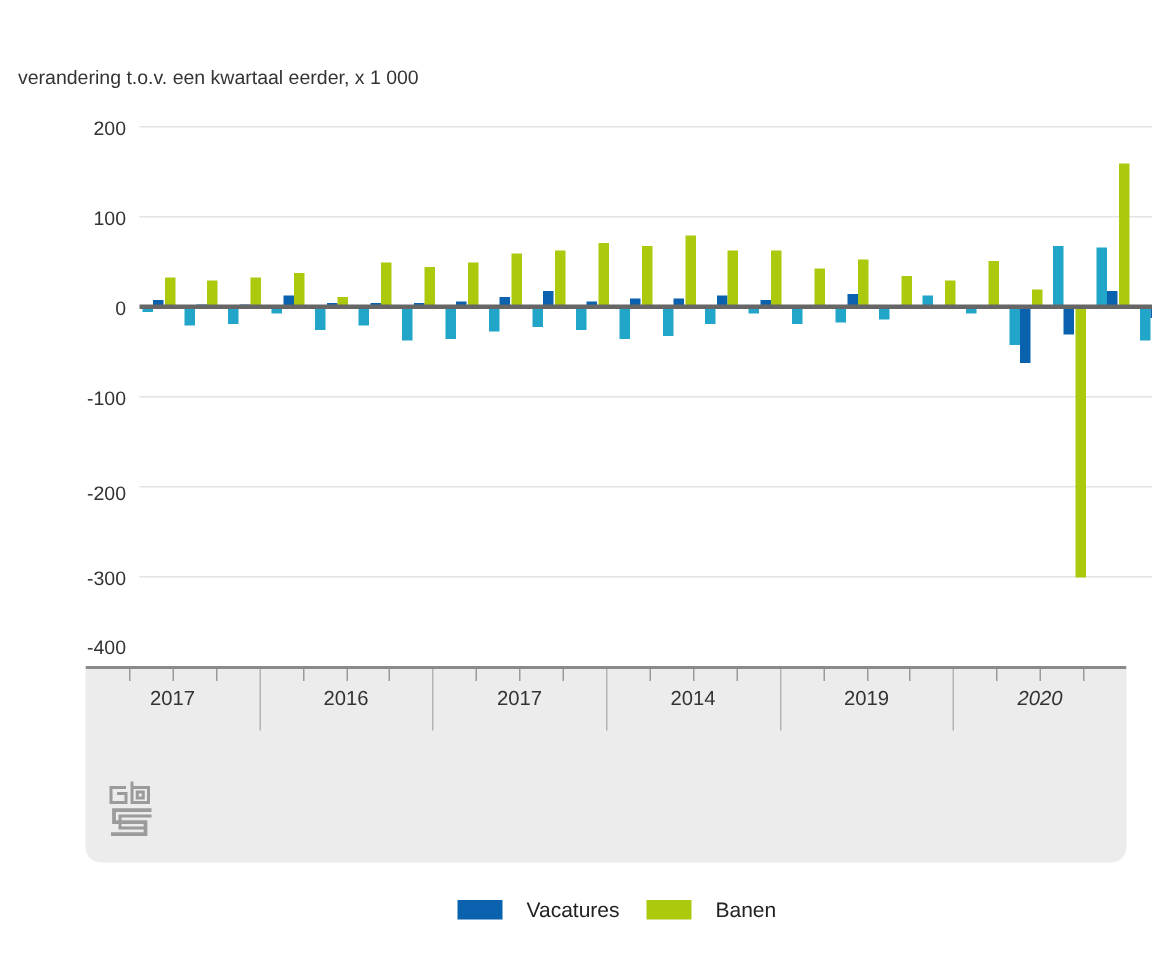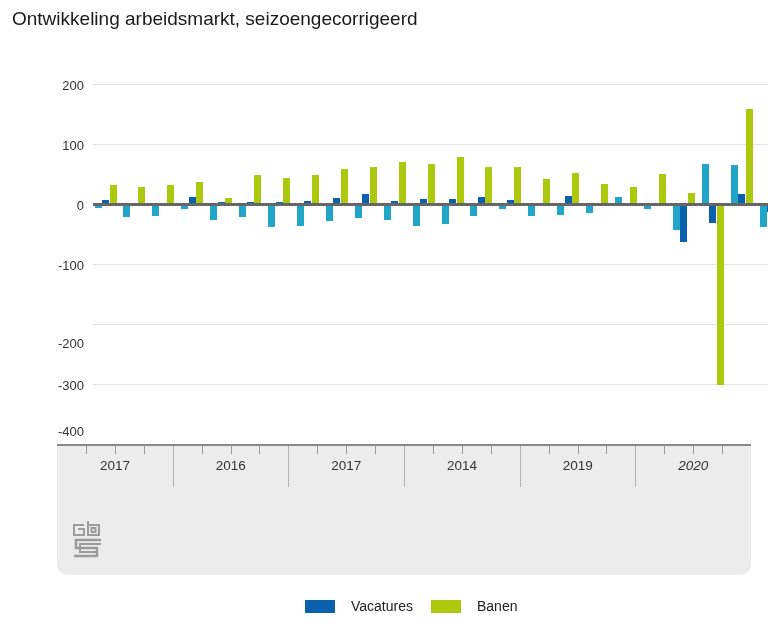--- a/index.html
+++ b/index.html
@@ -24,32 +24,32 @@
   .cbs-logo{position:absolute;left:14px;bottom:14px;}
   .legend{position:absolute;left:59px;top:598px;width:700px;height:22px;}
   .legend-item{position:absolute;top:0;display:flex;align-items:center;cursor:default;}
   .swatch{display:inline-block;width:30px;height:13px;margin-right:16px;}
   .legend-label{font-size:14px;color:#222;}
 </style>
 </head>
 <body>
 
 <div class="frame">
-  <h1 class="chart-title">Ontwikkeling arbeidsmarkt, seizoengecorrigeerd</h1>
+  <div class="chart-subtitle">verandering t.o.v. een kwartaal eerder, x 1 000</div>
 
   <div id="plot">
       <div class="gridline" style="left: 57px; width: 694px; top: 84px; background: rgb(227, 227, 227);"></div>
       <div class="ylabel" style="top: 77.5px;">200</div>
       <div class="gridline" style="left: 57px; width: 694px; top: 144px; background: rgb(227, 227, 227);"></div>
       <div class="ylabel" style="top: 137.5px;">100</div>
       <div class="ylabel" style="top: 197.5px;">0</div>
       <div class="gridline" style="left: 57px; width: 694px; top: 264px; background: rgb(227, 227, 227);"></div>
       <div class="ylabel" style="top: 257.5px;">-100</div>
       <div class="gridline" style="left: 57px; width: 694px; top: 324px; background: rgb(227, 227, 227);"></div>
-      <div class="ylabel" style="top: 336px;">-200</div>
+      <div class="ylabel" style="top: 321px;">-200</div>
       <div class="gridline" style="left: 57px; width: 694px; top: 384px; background: rgb(227, 227, 227);"></div>
       <div class="ylabel" style="top: 377.5px;">-300</div>
       <div class="ylabel" style="top: 424px;">-400</div>
       <div class="bar" style="left: 58.5px; width: 7px; top: 204.5px; height: 3px; background: rgb(33, 165, 201);"></div>
       <div class="bar" style="left: 87.4167px; width: 7px; top: 204.5px; height: 12.6px; background: rgb(33, 165, 201);"></div>
       <div class="bar" style="left: 116.333px; width: 7px; top: 204.5px; height: 11.4px; background: rgb(33, 165, 201);"></div>
       <div class="bar" style="left: 145.25px; width: 7px; top: 204.5px; height: 4.8px; background: rgb(33, 165, 201);"></div>
       <div class="bar" style="left: 174.167px; width: 7px; top: 204.5px; height: 15.6px; background: rgb(33, 165, 201);"></div>
       <div class="bar" style="left: 203.083px; width: 7px; top: 204.5px; height: 12px; background: rgb(33, 165, 201);"></div>
       <div class="bar" style="left: 232px; width: 7px; top: 204.5px; height: 22.2px; background: rgb(33, 165, 201);"></div>

